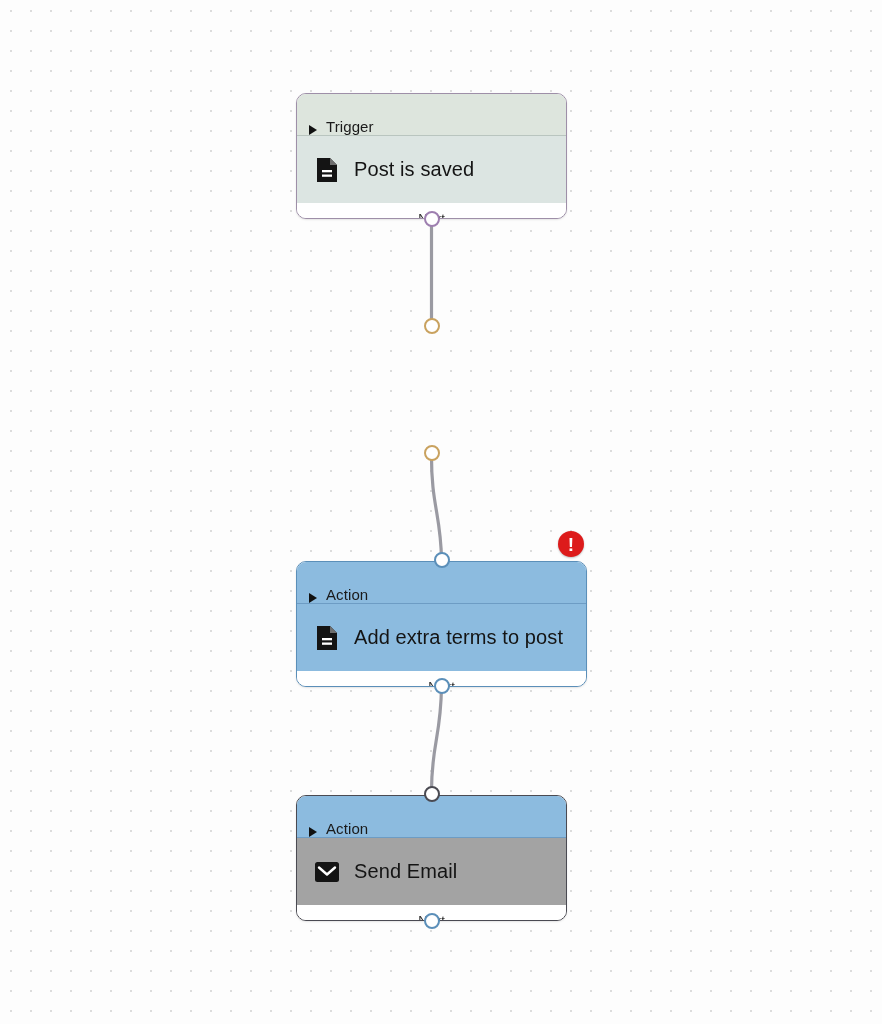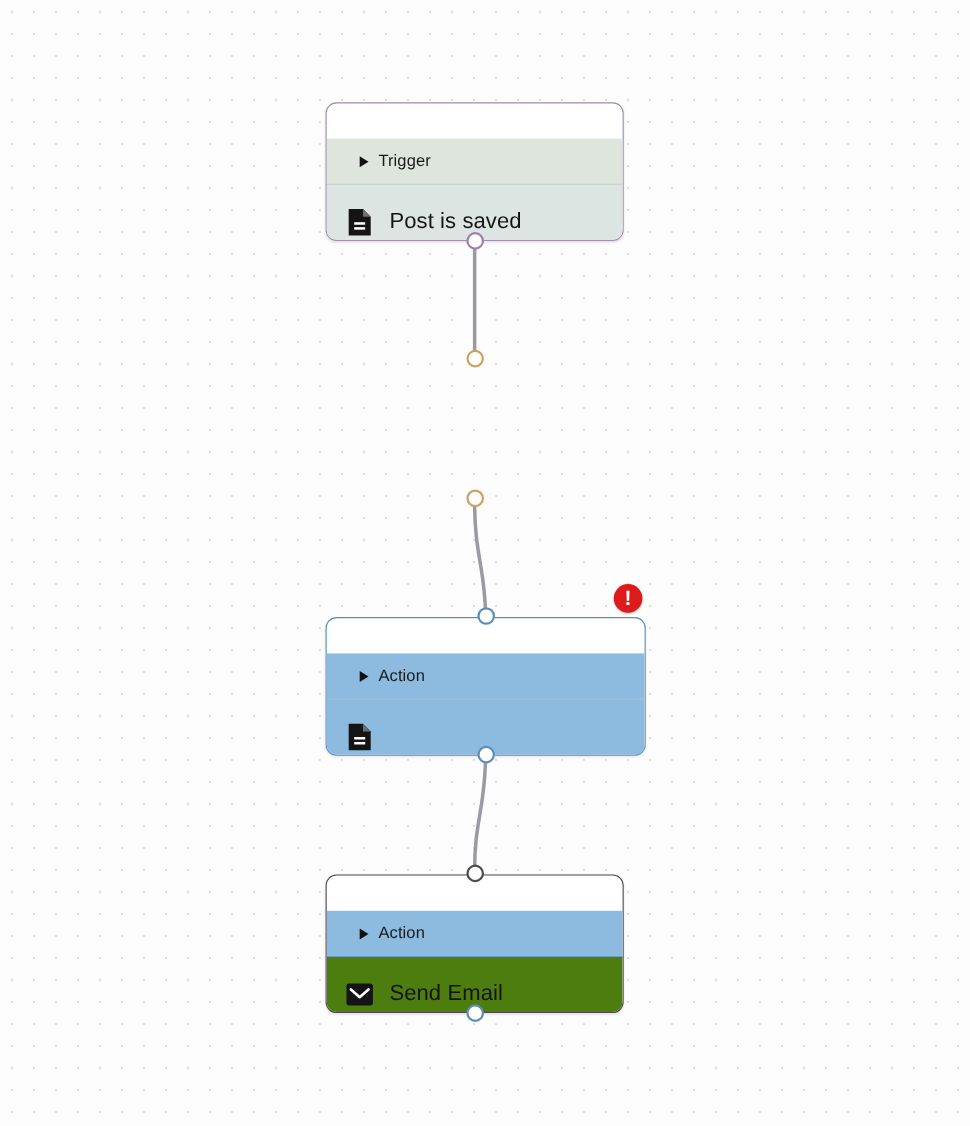--- a/index.html
+++ b/index.html
@@ -46,28 +46,27 @@
   .node {
     position: absolute;
     box-sizing: border-box;
     border-radius: 10px;
     background: #ffffff;
     overflow: hidden;
     box-shadow: 0 1px 2px rgba(0,0,0,0.10);
   }
   .node-header {
     display: flex;
-    align-items: center;
+    align-items: flex-end;
     box-sizing: border-box;
     height: 41px;
-    padding-left: 30px;
+    padding-left: 12px;
     font-size: 15px;
     color: #1a1a1a;
     letter-spacing: 0.1px;
-    margin-top: 32px;
   }
   .caret {
     width: 0; height: 0;
     border-left: 8px solid #111111;
     border-top: 5.5px solid transparent;
     border-bottom: 5.5px solid transparent;
     margin-right: 9px;
     flex: 0 0 auto;
   }
   .node-divider {
@@ -128,21 +127,21 @@
     border: 1.4px solid #5b8fb9;
   }
   .theme-blue .node-header { background: #8cbbdf; }
   .theme-blue .node-body   { background: #8cbbdf; }
   .theme-blue .node-divider{ background: #6d9cc4; }
 
   .theme-blue-dark {
     border: 1.4px solid #4a4a52;
   }
   .theme-blue-dark .node-header { background: #8cbbdf; }
-  .theme-blue-dark .node-body   { background: #4d7c0f; }
+  .theme-blue-dark .node-body   { background: #a3a3a3; }
   .theme-blue-dark .node-divider{ background: #6d9cc4; }
 
   
   .port {
     position: absolute;
     width: 16px;
     height: 16px;
     box-sizing: border-box;
     border-radius: 50%;
     background: #ffffff;
@@ -224,20 +223,21 @@
     <div class="node-divider"></div>
     <div class="node-body">
       <span class="node-icon">
         <svg width="22" height="26" viewBox="0 0 22 26">
           <path d="M1,1 L14,1 L21,8 L21,25 L1,25 Z" fill="#141414"></path>
           <path d="M14,1 L21,8 L14,8 Z" fill="#6e6e6e"></path>
           <rect x="6" y="13" width="10" height="2.3" fill="#ffffff"></rect>
           <rect x="6" y="17.5" width="10" height="2.3" fill="#ffffff"></rect>
         </svg>
       </span>
+      <span class="node-title">Add extra terms to post</span>
     </div>
     <div class="node-footer">
       <span>Next</span>
     </div>
   </div>
   <div class="port port-blue" style="left:433.5px; top:552px;"></div>
   <div class="port port-blue" style="left:433.5px; top:678px;"></div>
 
   <div class="error-badge" style="left:558px; top:531px;">
     <span class="bang">!</span>

